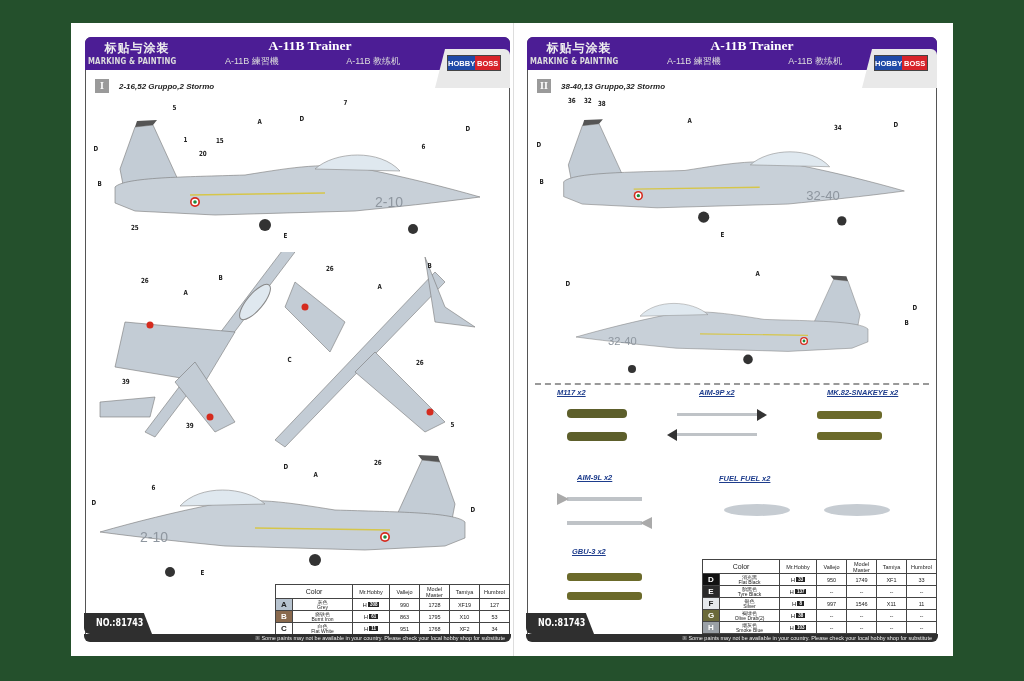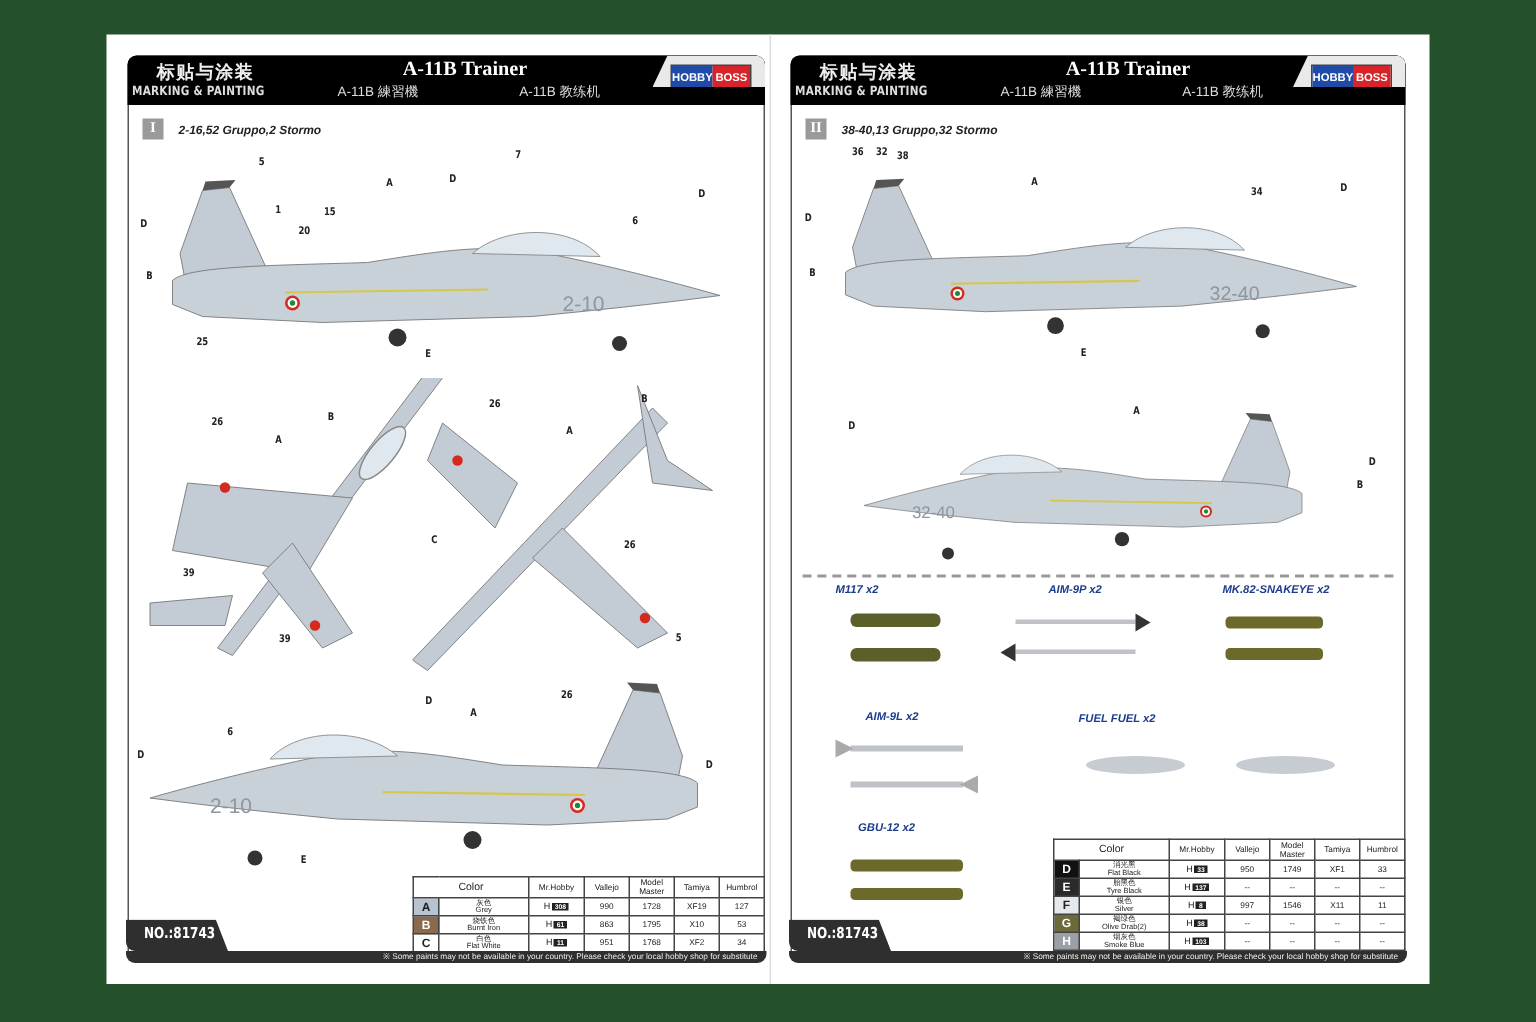--- a/index.html
+++ b/index.html
@@ -4,26 +4,26 @@
 <style>
   * { box-sizing: border-box; margin: 0; padding: 0; }
   html, body { width: 1024px; height: 681px; overflow: hidden; }
   body { background: #24502c; font-family: "Liberation Sans", sans-serif; position: relative; }
   .sheet { position: absolute; left: 71px; top: 23px; width: 882px; height: 633px; background: #fff; }
   .gutter { position: absolute; left: 513px; top: 23px; width: 0; height: 633px; border-left: 1px solid #ddd; }
   .page { position: absolute; top: 37px; height: 604px; }
   .page.left { left: 85px; width: 425px; }
   .page.right { left: 527px; width: 410px; }
   .frame { position: absolute; inset: 0; border: 1px solid #555; border-radius: 6px; background: #fff; }
-  .header { position: absolute; left: 0; top: 0; right: 0; height: 33px; background: #000000; border-radius: 6px 6px 0 0; color: #fff; }
+  .header { position: absolute; left: 0; top: 0; right: 0; height: 33px; background: #4c1d95; border-radius: 6px 6px 0 0; color: #fff; }
   .header .cn { position: absolute; left: 12px; top: 3px; font-size: 12px; font-weight: bold; letter-spacing: 1px; color: #eee; width: 80px; text-align: center; }
   .header .en { position: absolute; left: 3px; top: 19px; font-size: 8.5px; font-weight: bold; letter-spacing: 0.2px; color: #ddd; font-family: "DejaVu Sans", sans-serif; transform: scaleX(0.82); transform-origin: left; white-space: nowrap; }
   .header .title { position: absolute; left: 140px; top: 1px; font-family: "Liberation Serif", serif; font-weight: bold; font-size: 13.5px; color: #fff; width: 170px; text-align: center; }
   .header .subs { position: absolute; left: 140px; top: 18px; font-size: 9px; font-weight: normal; color: #ddd; width: 175px; display: flex; justify-content: space-between; }
-  .logo-wrap { position: absolute; right: 0; top: 0; width: 75px; height: 21px; background: #e9e9e9; clip-path: polygon(10px 0, 100% 0, 100% 100%, 0 100%); border-radius: 0 6px 0 0; }
+  .logo-wrap { position: absolute; right: 0; top: 12px; width: 75px; height: 39px; background: #e9e9e9; clip-path: polygon(10px 0, 100% 0, 100% 100%, 0 100%); border-radius: 0 6px 0 0; }
   .logo { position: absolute; right: 9px; top: 6px; width: 54px; height: 16px; display: flex; border: 1px solid #444; font-size: 7.5px; font-weight: bold; }
   .logo span { display: flex; align-items: center; justify-content: center; color: #fff; }
   .logo .l1 { background: #1f4aa8; flex: 1.1; }
   .logo .l2 { background: #d8232a; flex: 1; }
   .scheme { position: absolute; left: 10px; top: 42px; display: flex; align-items: center; gap: 10px; }
   .scheme .num { width: 14px; height: 14px; background: #9a9a9a; color: #fff; font-size: 10px; font-weight: bold; text-align: center; line-height: 14px; font-family: "Liberation Serif", serif; }
   .scheme .lbl { font-size: 8px; font-style: italic; font-weight: bold; color: #222; }
   .footer { position: absolute; left: -1px; right: -1px; bottom: -1px; height: 8px; background: #2f2f2f; border-radius: 0 0 6px 6px; }
   .footer .note { position: absolute; right: 6px; top: 0; font-size: 5.5px; color: #eee; line-height: 8px; white-space: nowrap; }
   .kitno { position: absolute; left: -1px; bottom: 7px; width: 68px; height: 21px; background: #2f2f2f; clip-path: polygon(0 0, 88% 0, 100% 100%, 0 100%); border-radius: 0 0 0 6px; }
@@ -34,21 +34,21 @@
   .ctable th.colorh { font-size: 7px; }
   .ctable td { height: 12px; }
   .ctable .sw { width: 17px; color: #fff; font-weight: bold; font-size: 8px; }
   .ctable .nm { width: 60px; font-size: 5px; line-height: 5px; }
   .ctable .mh { width: 37px; }
   .mhbox { display: inline-flex; align-items: center; font-size: 6px; }
   .mhbox b { display: inline-block; background: #222; color: #fff; font-size: 4.5px; padding: 0 2px; margin-left: 1px; }
   .ctable .val { width: 30px; }
   .plane { position: absolute; }
   .callout { position: absolute; font-size: 7px; font-weight: bold; color: #222; font-family: "DejaVu Sans", sans-serif; transform: scaleX(0.8); }
-  .weap-title { position: absolute; font-size: 7.5px; font-weight: bold; font-style: italic; color: #1d3c8c; }
+  .weap-title { position: absolute; font-size: 7.5px; font-weight: bold; font-style: italic; color: #1d3c8c; text-decoration: underline; }
   .dash { position: absolute; left: 8px; right: 8px; top: 346px; border-top: 2px dashed #999; }
 </style>
 </head>
 <body>
 
 <div class="sheet"></div>
 <div class="gutter"></div>
 
 <div class="page left">
   <div class="frame"></div>
@@ -267,24 +267,24 @@
   </svg>
   <div class="callout" style="left:38px;top:243px">D</div>
   <div class="callout" style="left:228px;top:233px">A</div>
   <div class="callout" style="left:385px;top:267px">D</div>
   <div class="callout" style="left:377px;top:282px">B</div>
 
   <div class="dash"></div>
 
   <div class="weap-title" style="left:30px;top:351px">M117 x2</div>
   <div class="weap-title" style="left:172px;top:351px">AIM-9P x2</div>
-  <div class="weap-title" style="left:288px;top:351px">MK.82-SNAKEYE x2</div>
+  <div class="weap-title" style="left:300px;top:351px">MK.82-SNAKEYE x2</div>
   <div class="weap-title" style="left:50px;top:436px">AIM-9L x2</div>
   <div class="weap-title" style="left:192px;top:437px">FUEL FUEL x2</div>
-  <div class="weap-title" style="left:45px;top:510px">GBU-12 x2</div>
+  <div class="weap-title" style="left:45px;top:510px">GBU-3 x2</div>
 
   <svg class="plane" style="left:0;top:360px" width="410" height="210" viewBox="0 0 410 210">
 
     <g>
         <rect x="40" y="12" width="60" height="9" rx="4" fill="#5d5f2b"></rect>
         <rect x="40" y="35" width="60" height="9" rx="4" fill="#5d5f2b"></rect>
       </g>
 
     <g>
         <rect x="150" y="16" width="80" height="3" fill="#bfc3c7"></rect>

